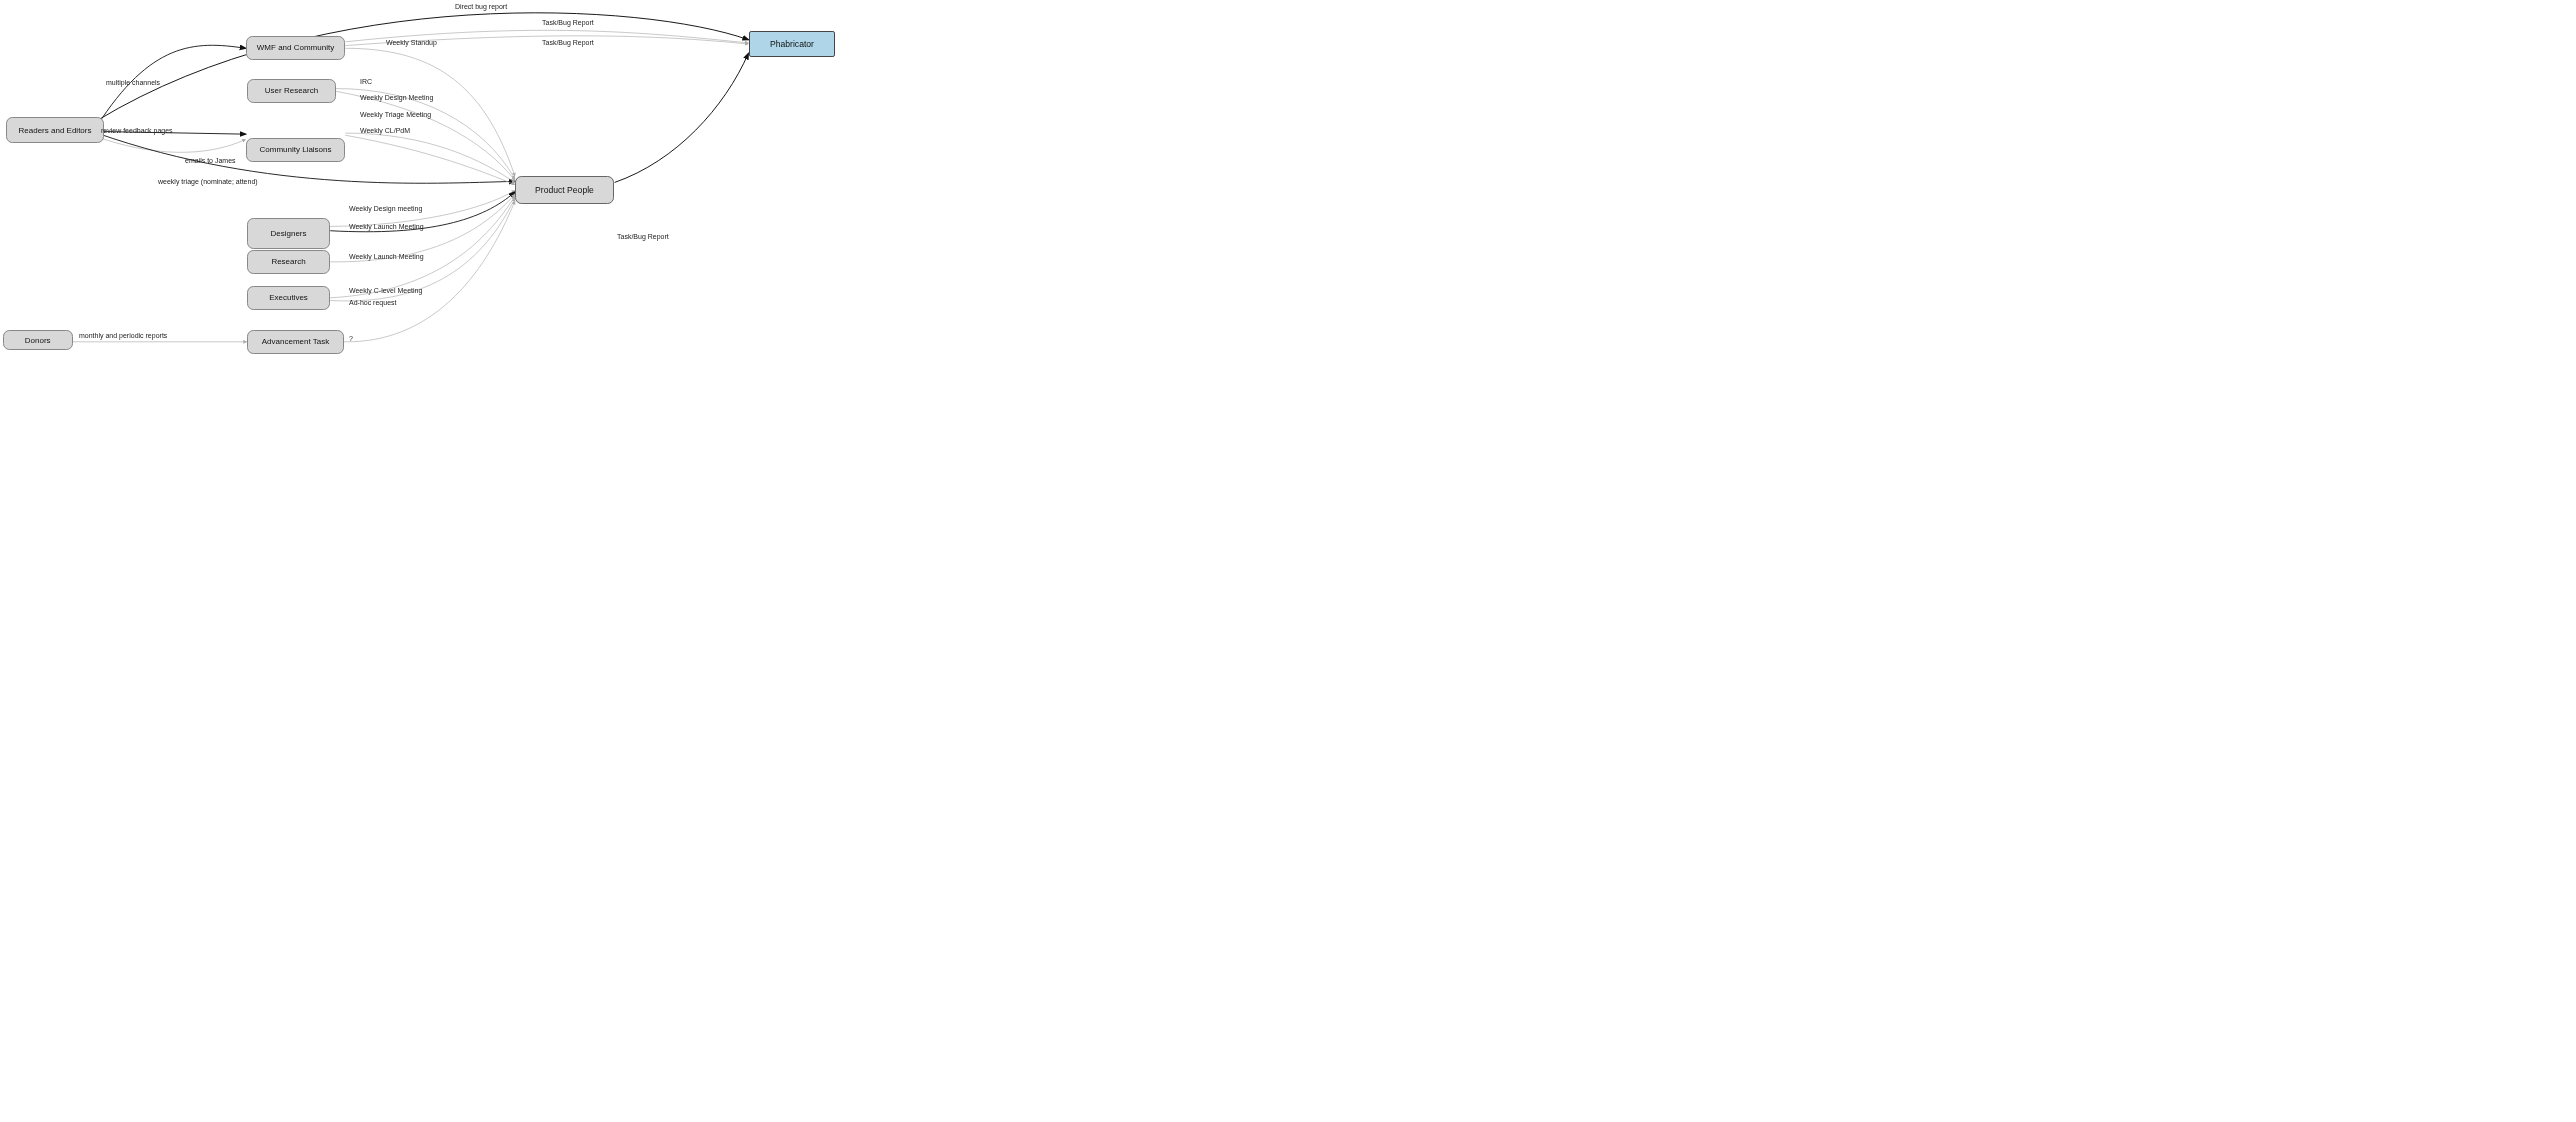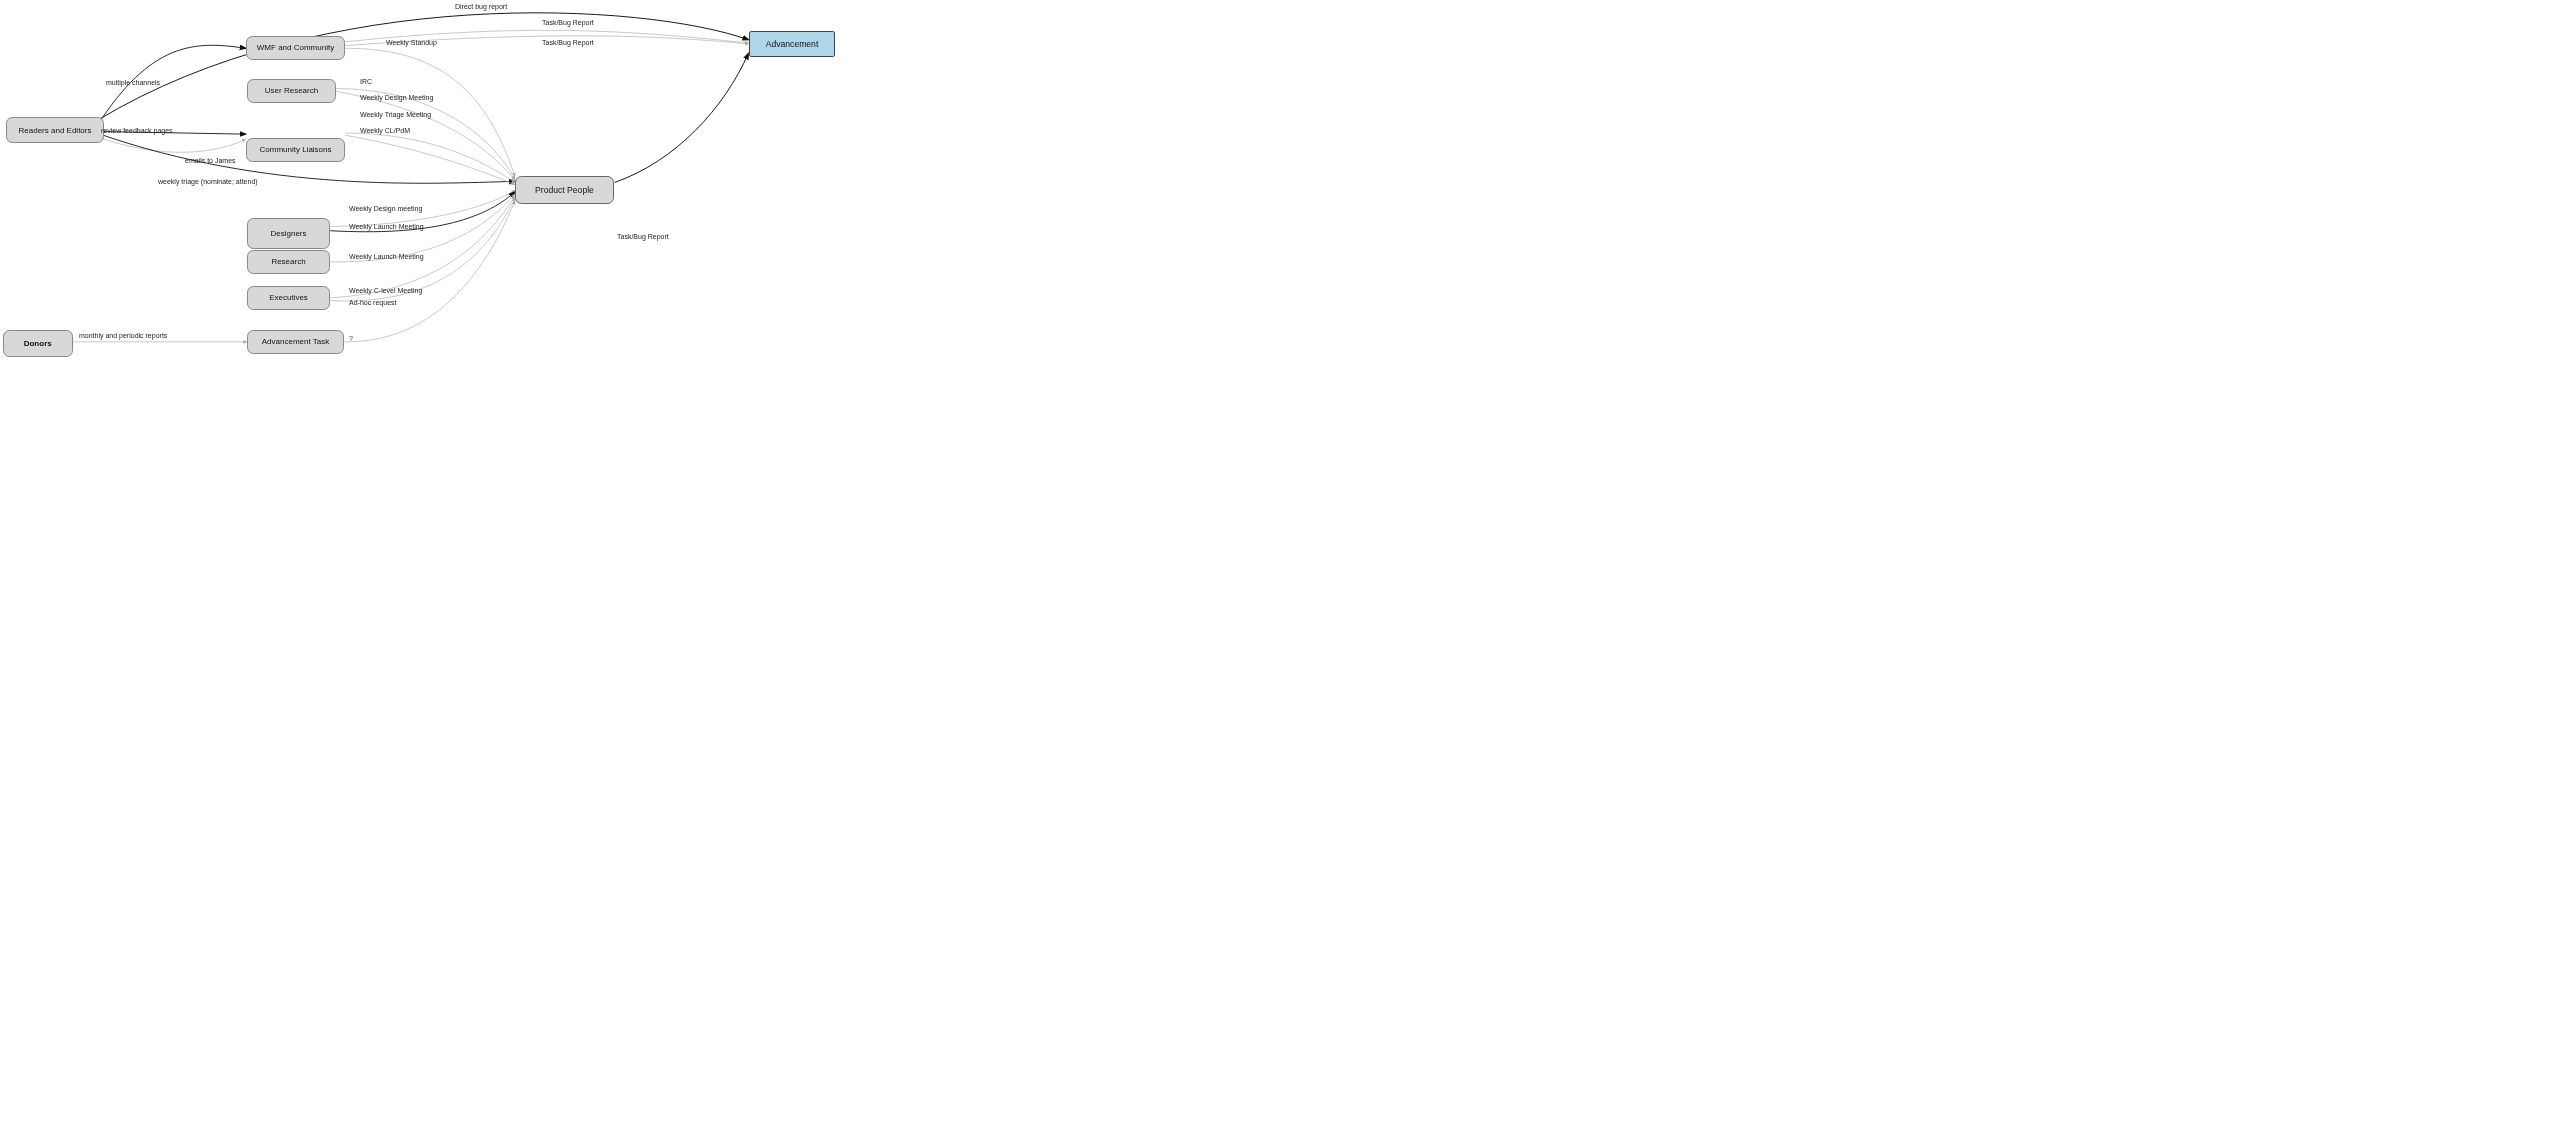--- a/index.html
+++ b/index.html
@@ -124,34 +124,34 @@
 </div>
 
 <div class="node-box" style="left:247px; top:250px; width:83px; height:23.6px;">
   <span>Research</span>
 </div>
 
 <div class="node-box" style="left:247px; top:286px; width:83px; height:23.6px;">
   <span>Executives</span>
 </div>
 
-<div class="node-box" style="left:2.7px; top:330px; width:70px; height:27px;font-weight:bold;">
+<div class="node-box" style="left:2.7px; top:330px; width:70px; height:20px;">
   <span>Donors</span>
 </div>
 
 <div class="node-box" style="left:247px; top:330px; width:97px; height:23.6px;">
   <span>Advancement Task</span>
 </div>
 
 <div class="node-box" style="left:515px; top:176px; width:99px; height:28px; font-size:8.6px; font-weight:500; border: 1.1px solid #666;">
   <span>Product People</span>
 </div>
 
 <div class="node-box phabricator" style="left:749px; top:31px; width:86px; height:26px;">
-  <span>Advancement</span>
+  <span>Phabricator</span>
 </div>
 
 <div class="edge-label" style="left:106px; top:79px;">multiple channels</div>
 
 <div class="edge-label" style="left:101px; top:127px;">review feedback pages</div>
 
 <div class="edge-label" style="left:185px; top:157px;">emails to James</div>
 
 <div class="edge-label" style="left:158px; top:178px;">weekly triage (nominate; attend)</div>
 

